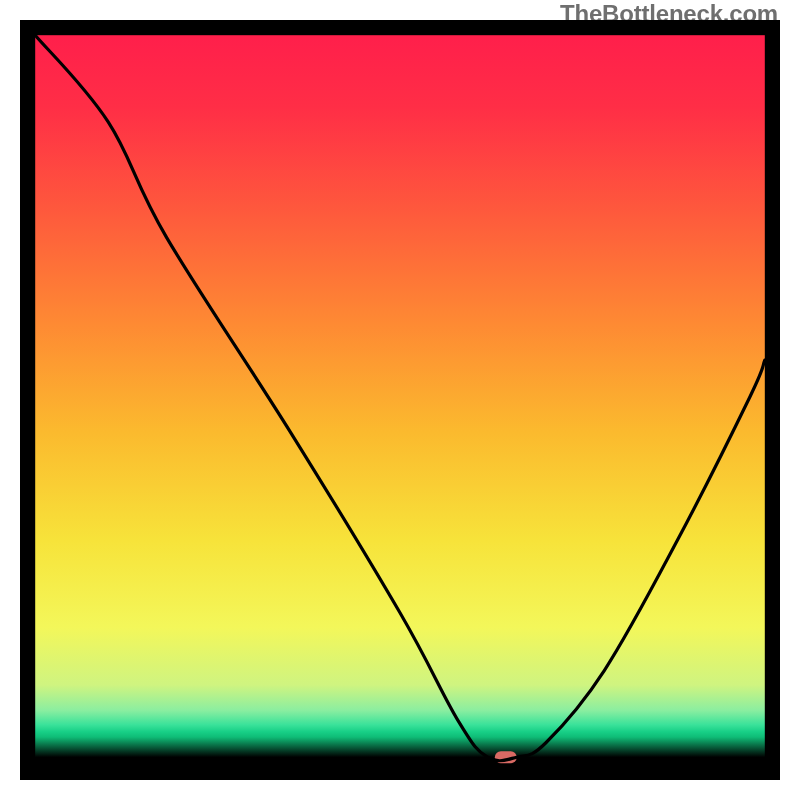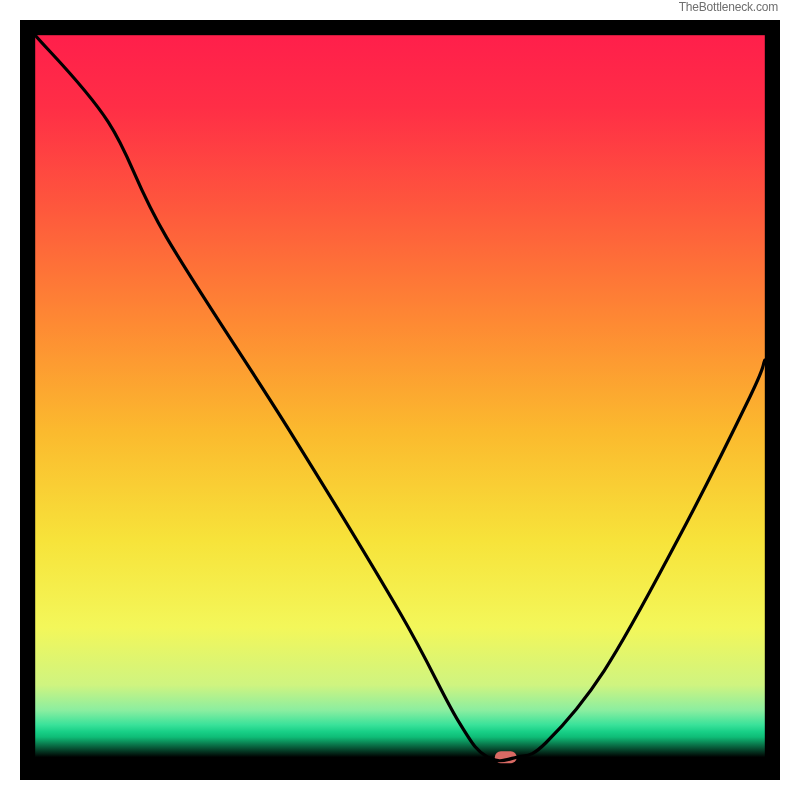--- a/index.html
+++ b/index.html
@@ -26,22 +26,22 @@
   }
   .plot svg {
     display: block;
     width: 100%;
     height: 100%;
   }
   .watermark {
     position: absolute;
     top: 0px;
     right: 22px;
-    font-size: 12px;
-    font-weight: 400;
+    font-size: 24px;
+    font-weight: 700;
     color: #6f6f6f;
     letter-spacing: -0.2px;
   }
 </style>
 </head>
 <body>
 
 <div class="stage">
 
   <div class="watermark">TheBottleneck.com</div>

